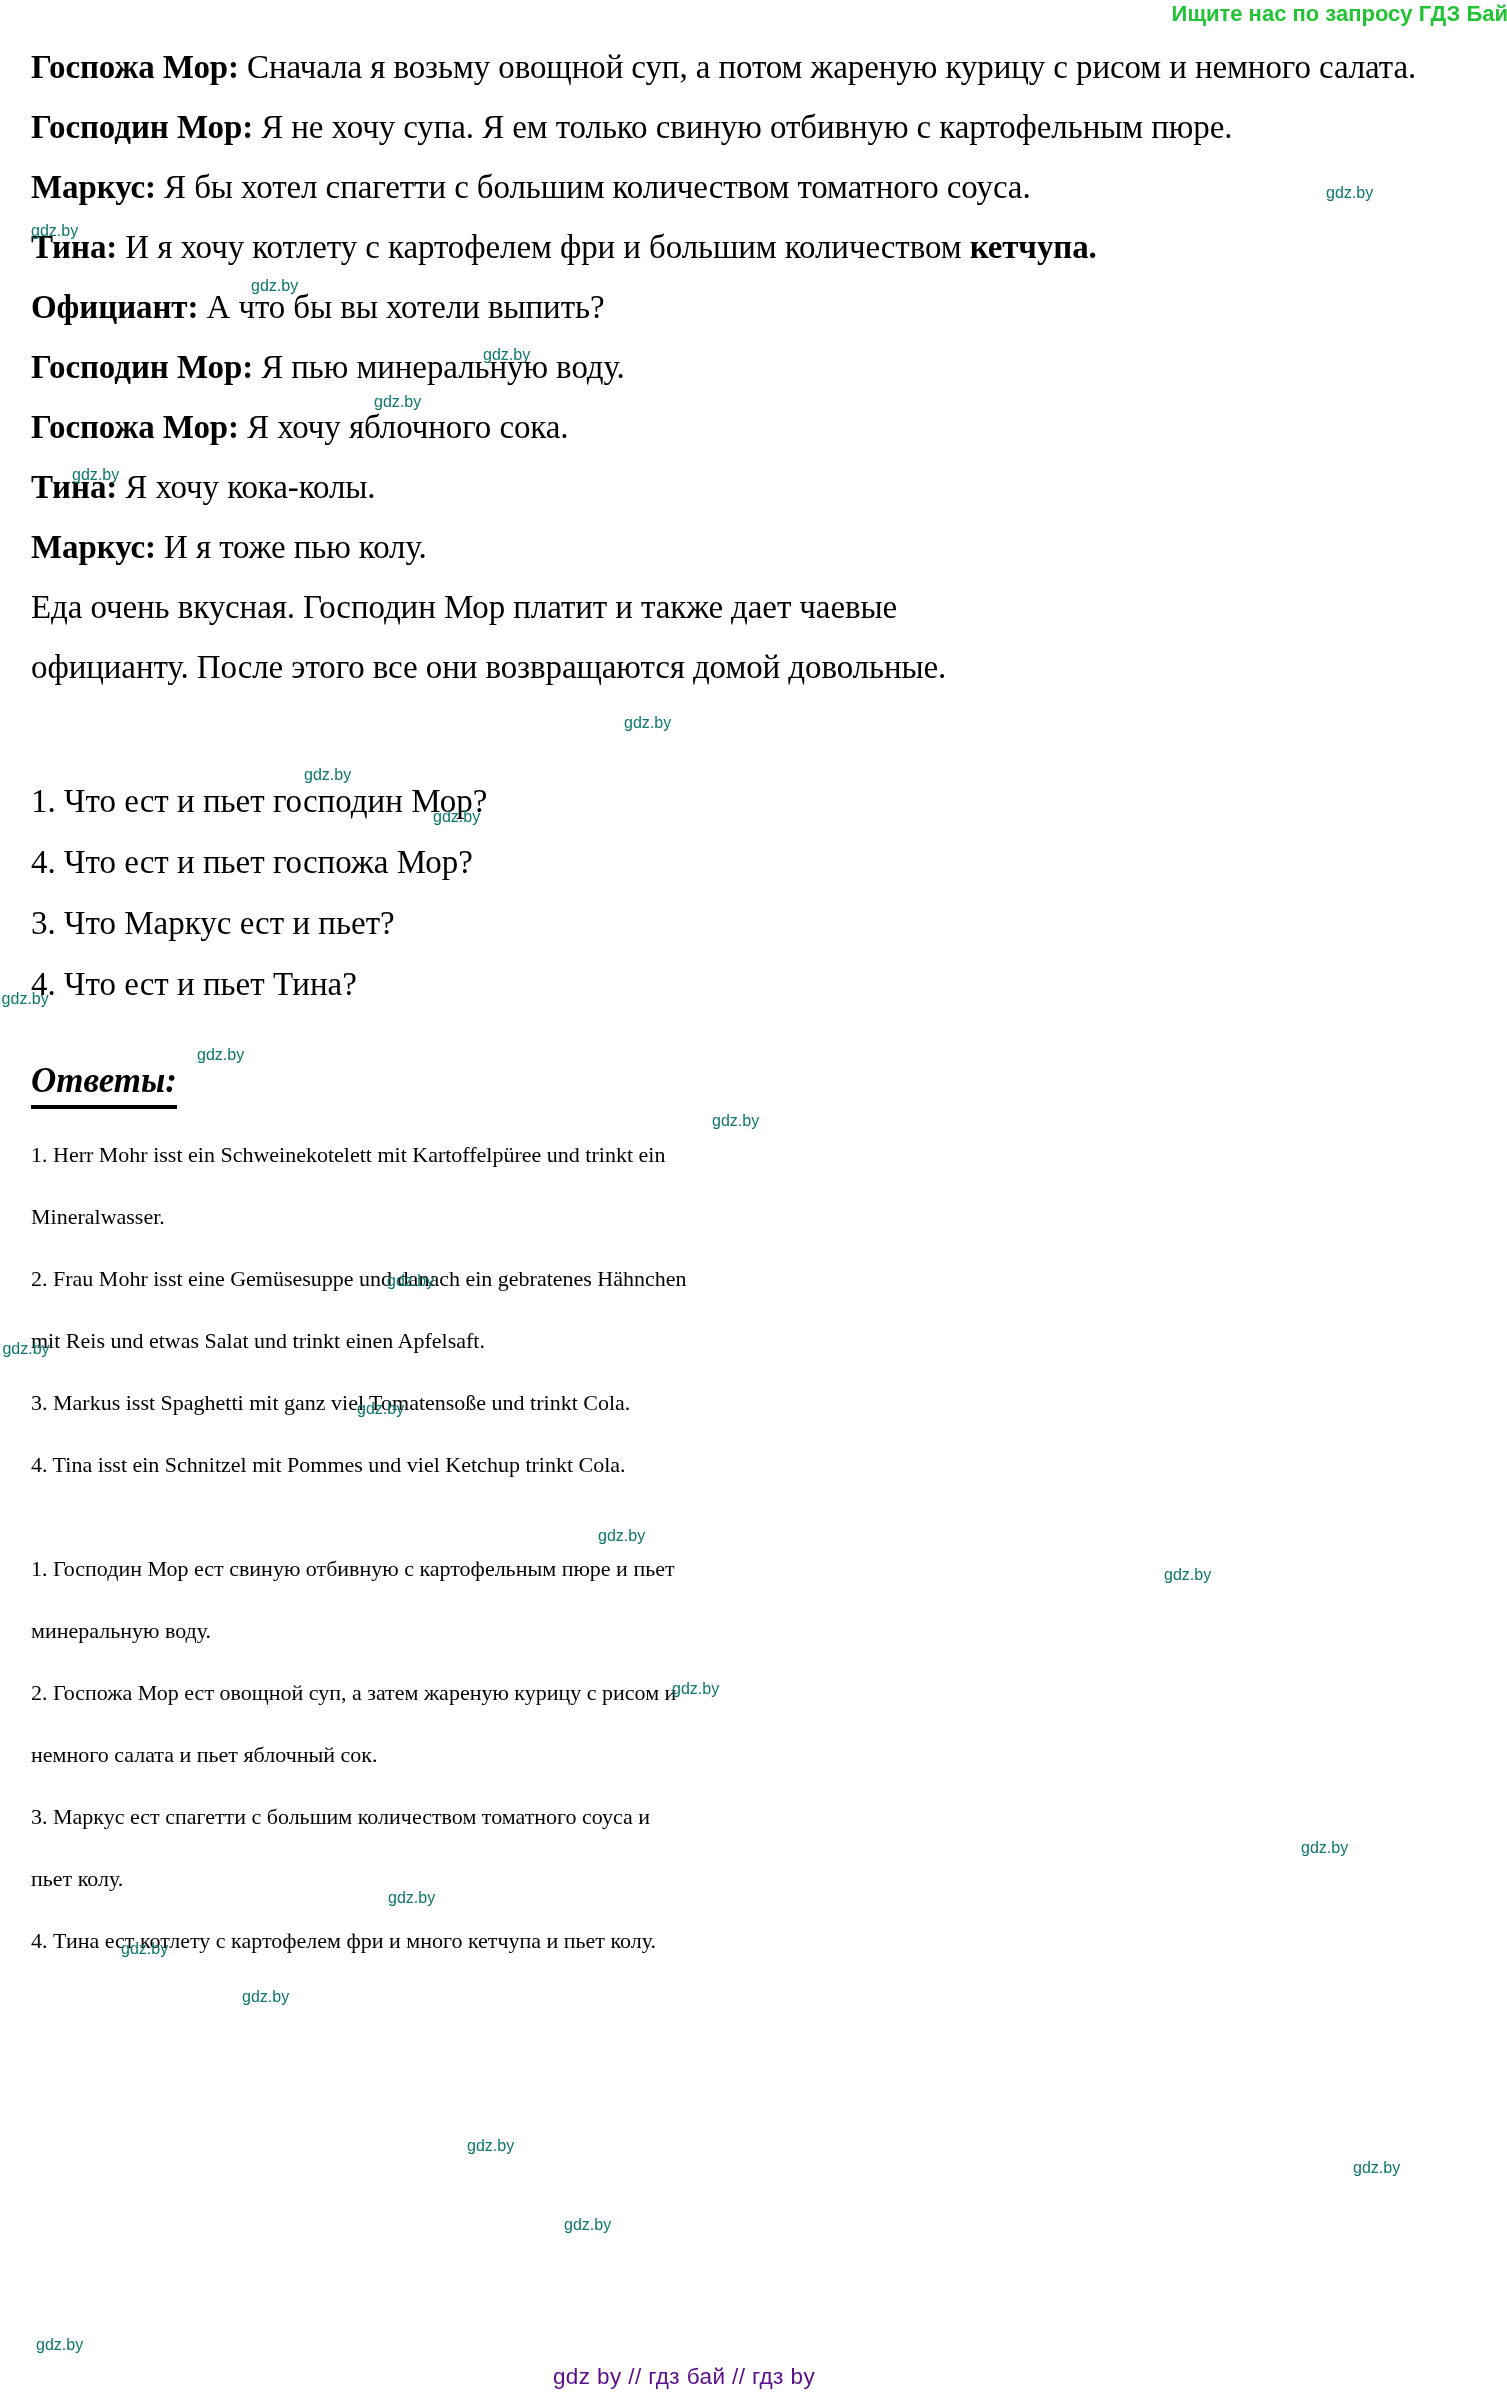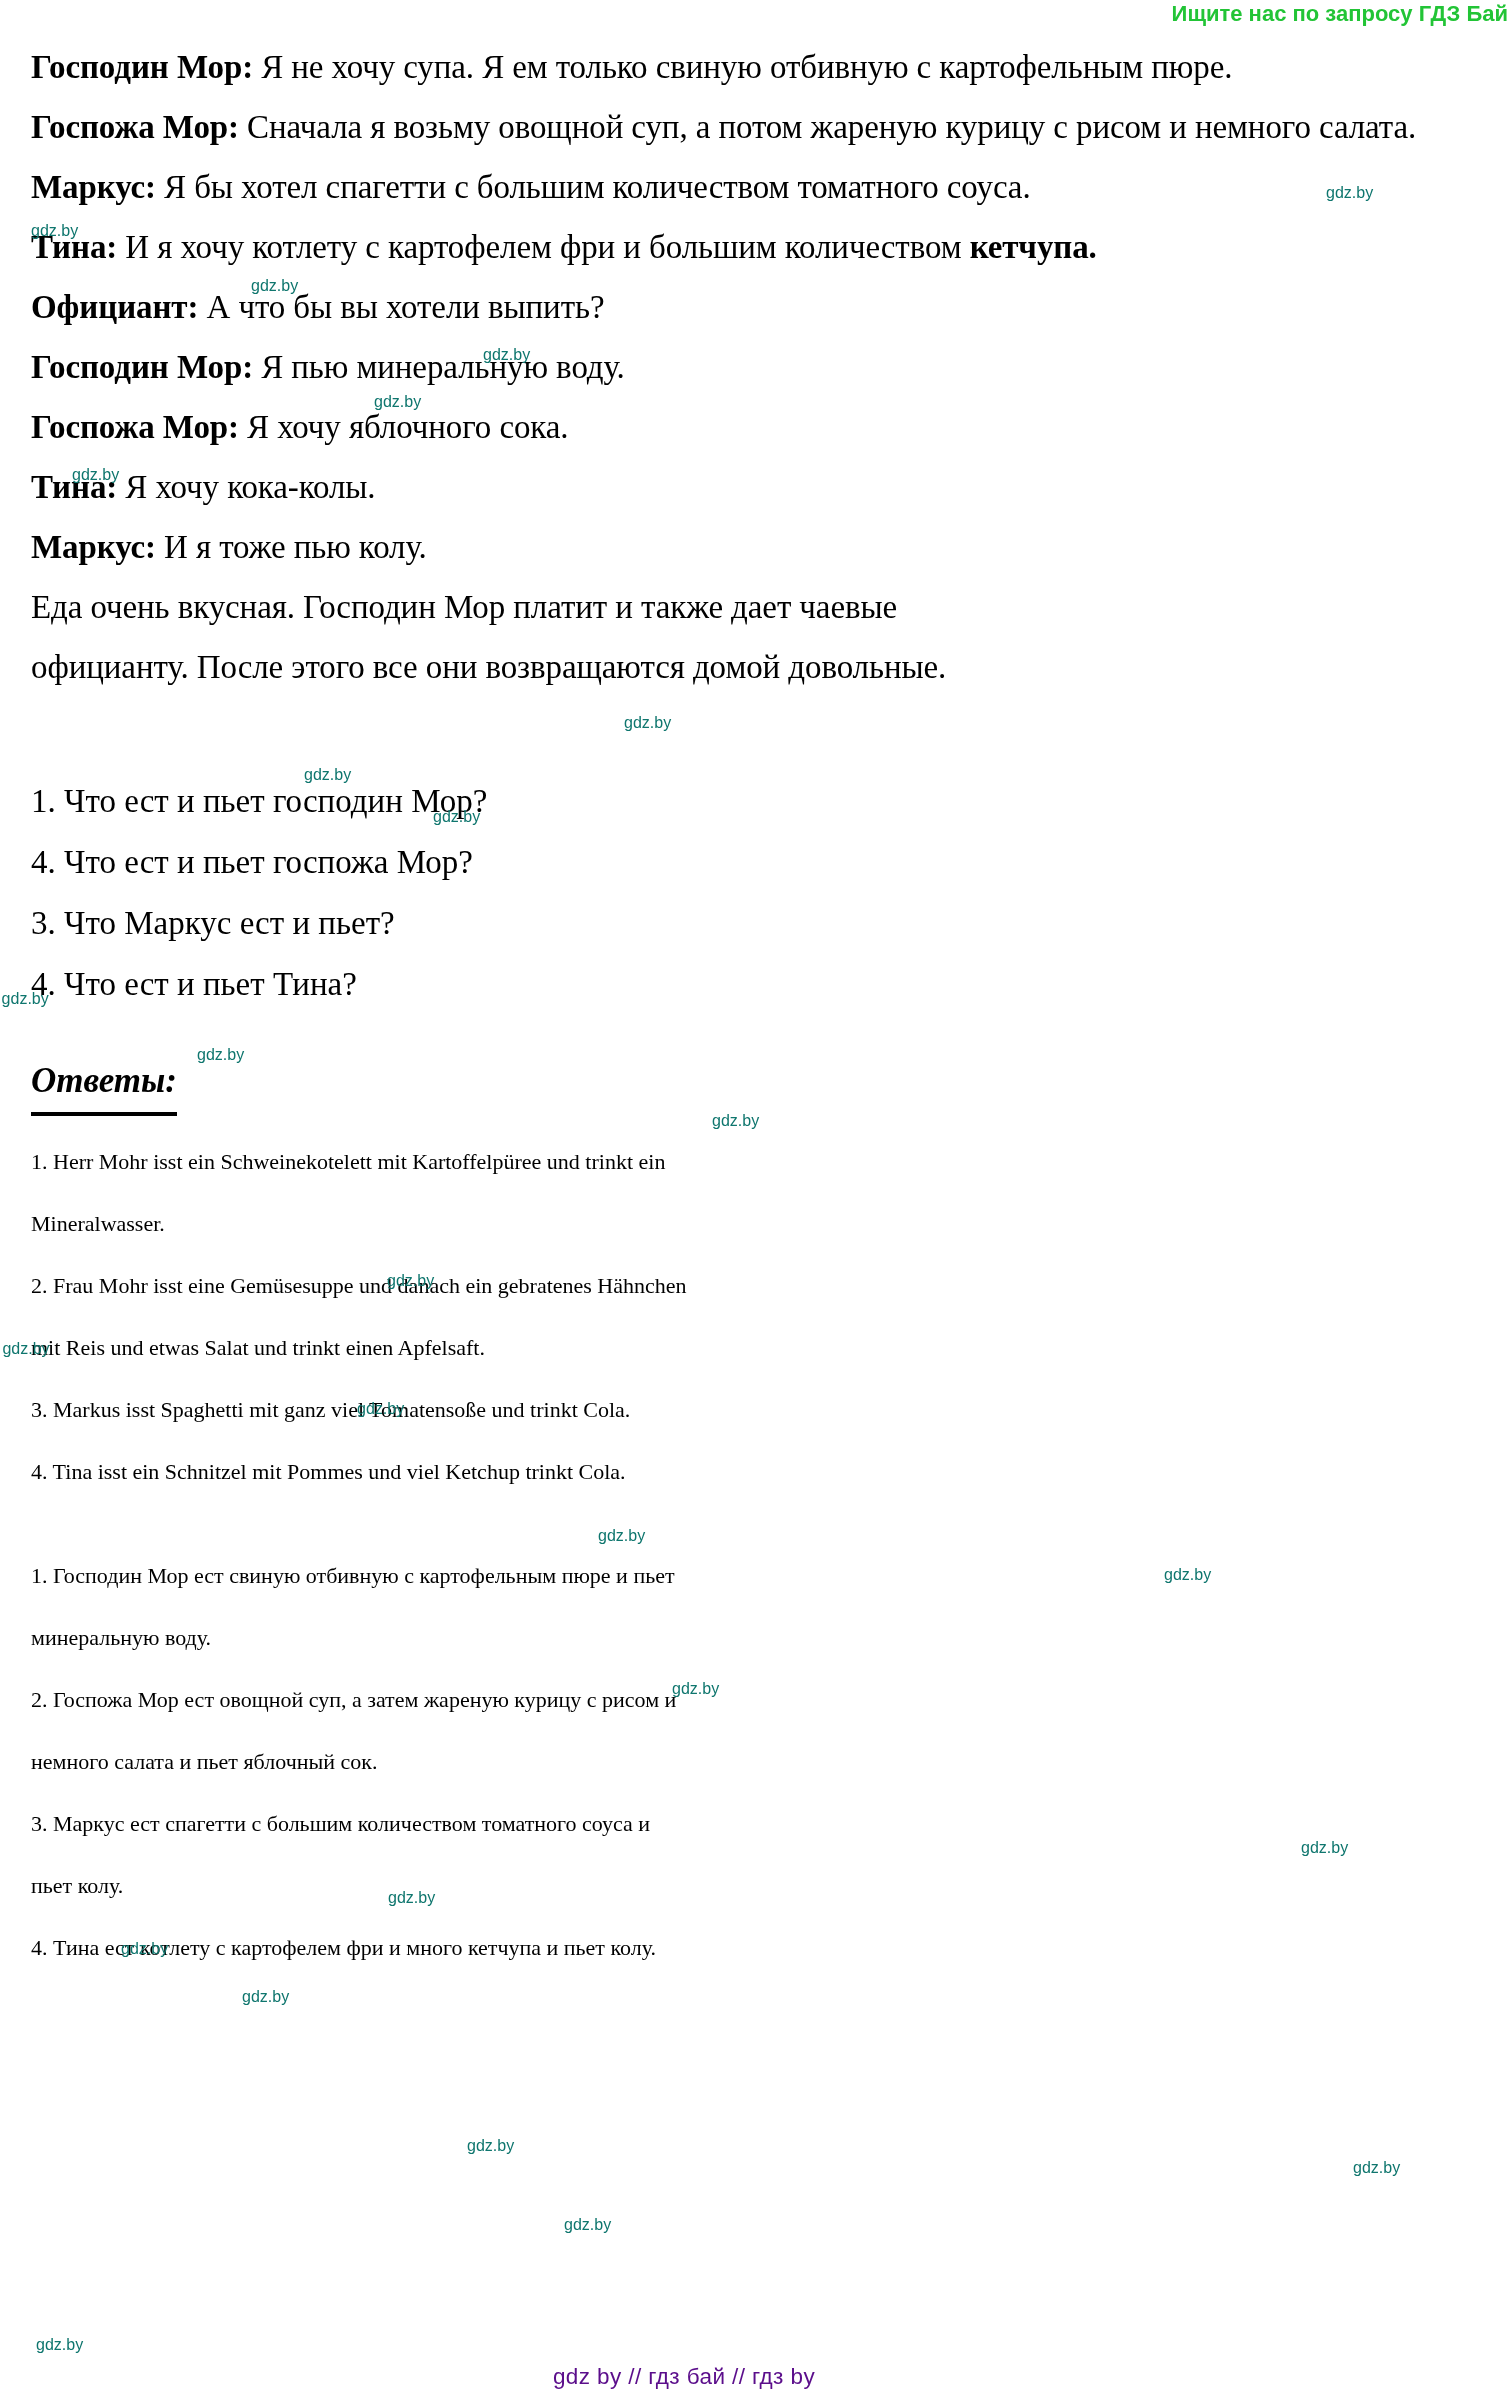--- a/index.html
+++ b/index.html
@@ -62,21 +62,21 @@
   }
 
   
   .answers-heading {
     display: inline-block;
     font-size: 35px;
     line-height: 48px;
     font-weight: 700;
     font-style: italic;
     border-bottom: 4.8px solid #000;
-    padding-bottom: 7px;
+    padding-bottom: 0;
   }
 
   .aline {
     font-size: 22px;
     line-height: 62px;
     white-space: nowrap;
   }
 
   
   .wm {
@@ -103,25 +103,25 @@
   }
 </style>
 </head>
 <body>
 
 <div class="promo-banner" style="color: rgb(34, 196, 54);">Ищите нас по запросу ГДЗ Бай</div>
 
 <div class="page">
 
   <div class="line wrap">
+    <span class="spk">Госпожа Мор:</span><span> Сначала я возьму овощной суп, а потом жареную курицу с рисом и немного салата.</span>
+  </div>
+
+  <div class="line wrap">
     <span class="spk">Господин Мор:</span><span> Я не хочу супа. Я ем только свиную отбивную с картофельным пюре.</span>
-  </div>
-
-  <div class="line wrap">
-    <span class="spk">Госпожа Мор:</span><span> Сначала я возьму овощной суп, а потом жареную курицу с рисом и немного салата.</span>
   </div>
 
   <div class="line wrap">
     <span class="spk">Маркус:</span><span> Я бы хотел спагетти с большим количеством томатного соуса.</span>
   </div>
 
   <div class="line wrap">
     <span class="spk">Тина:</span><span> И я хочу котлету с картофелем фри и большим количеством </span><span class="b">кетчупа.</span>
   </div>
 

